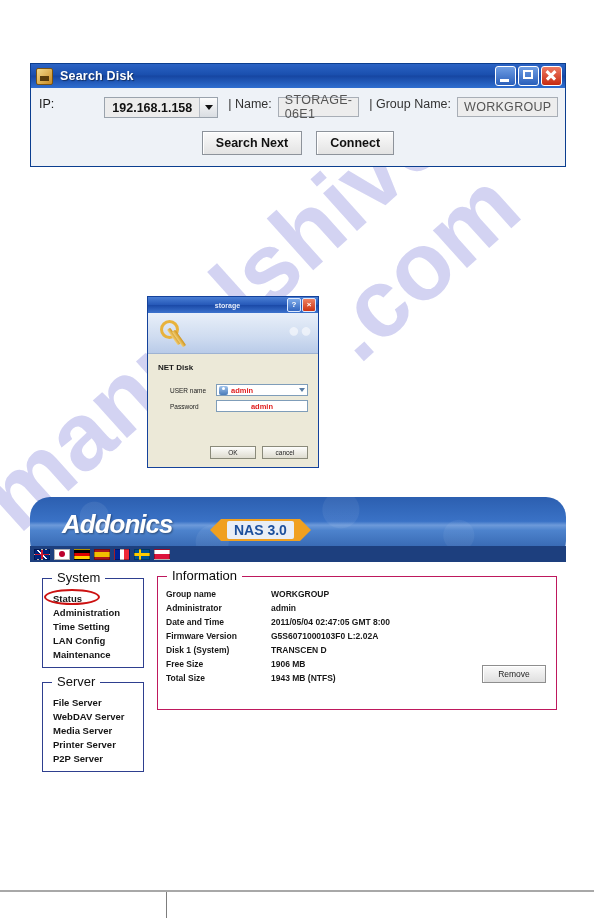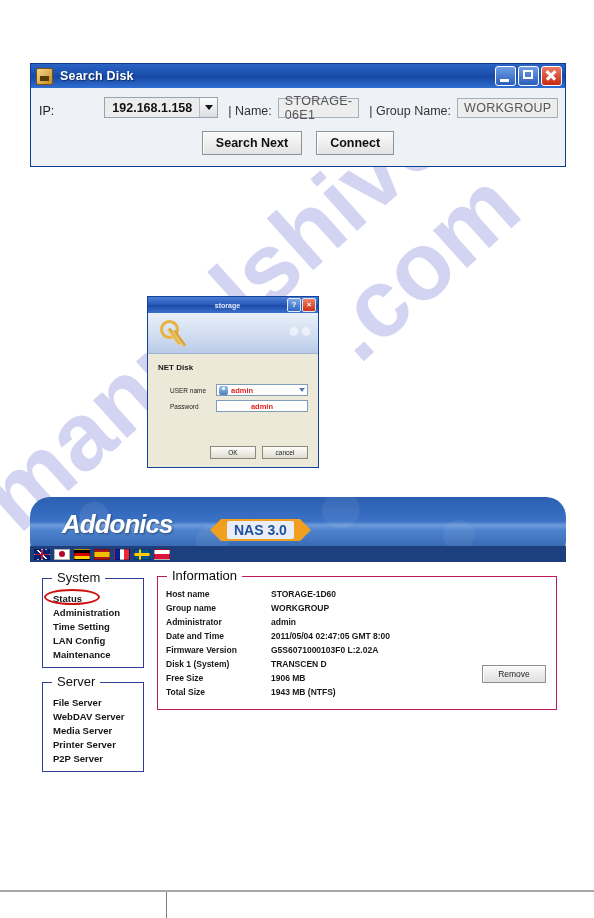--- a/index.html
+++ b/index.html
@@ -113,21 +113,21 @@
   }
   .sw-btn .g-x1 { transform: rotate(45deg); }
   .sw-btn .g-x2 { transform: rotate(-45deg); }
 
   .sw-body {
     padding: 9px 8px 11px 8px;
     background: #eef2f7;
   }
   .sw-row {
     display: flex;
-    align-items: flex-end;
+    align-items: flex-start;
     font-size: 12.5px;
     color: #1b1b1b;
   }
   .sw-label { white-space: nowrap; }
   .sw-label.ip { font-weight: normal; margin-right: 7px; }
   .combo {
     display: flex;
     align-items: stretch;
     border: 1px solid #9aa3ad;
     background: #f0f0f0;
@@ -709,24 +709,20 @@
       <div class="menu-item">Printer Server</div>
       <div class="menu-item">P2P Server</div>
     </div>
   </div>
 
   <div class="info-panel">
     <div class="panel-legend">Information</div>
 
     <div class="info-rows">
       <div class="info-row">
-        <span class="info-key">Host name</span>
-        <span class="info-val">STORAGE-1D60</span>
-      </div>
-      <div class="info-row">
         <span class="info-key">Group name</span>
         <span class="info-val">WORKGROUP</span>
       </div>
       <div class="info-row">
         <span class="info-key">Administrator</span>
         <span class="info-val">admin</span>
       </div>
       <div class="info-row">
         <span class="info-key">Date and Time</span>
         <span class="info-val">2011/05/04 02:47:05 GMT 8:00</span>

